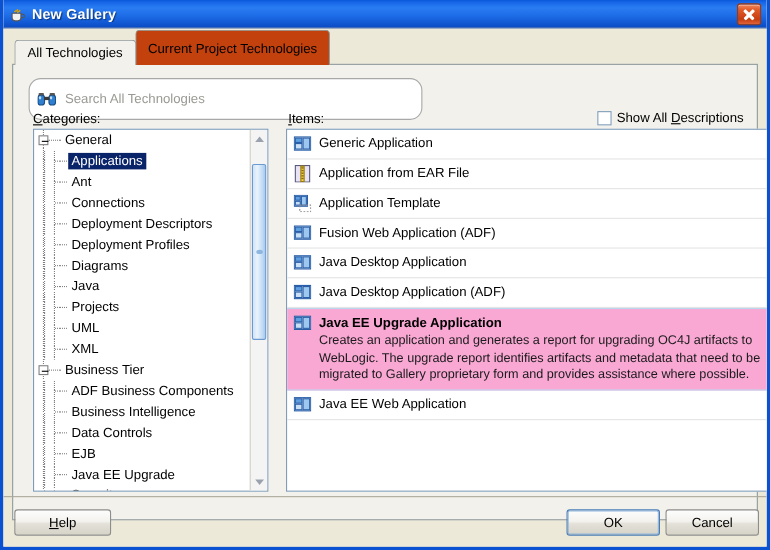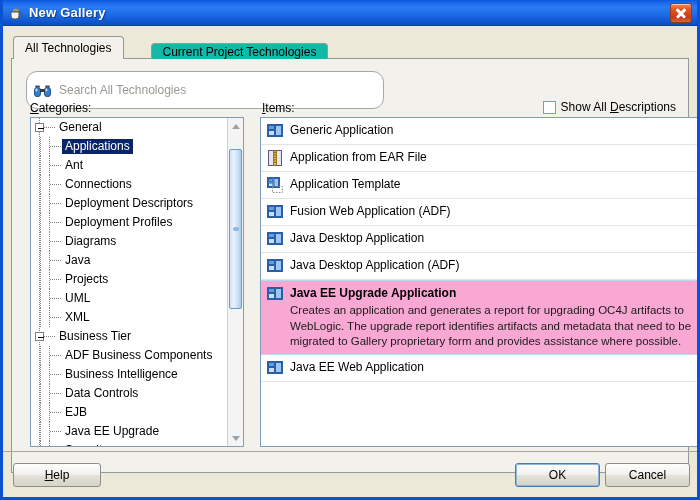--- a/index.html
+++ b/index.html
@@ -74,21 +74,20 @@
     background: #ece9d8;
     padding: 0;
   }
 
   
   .tabstrip {
     position: absolute; left: 10px; top: 11px;
     height: 22px;
     display: flex; align-items: flex-end;
     z-index: 4;
-    gap: 28px;
   }
   .tab {
     height: 21px;
     padding: 0 11px;
     display: flex; align-items: center;
     font-size: 12px;
     color: #000;
     border: 1px solid #919b9c;
     border-bottom: none;
     border-radius: 4px 4px 0 0;
@@ -97,21 +96,21 @@
     cursor: default;
     white-space: nowrap;
   }
   .tab.active {
     background: #f2f1ec;
     height: 23px;
     border-color: #919b9c;
     position: relative;
     z-index: 3;
   }
-  .tab.inactive { background: #14b8a6; height: 16px; margin-top: 40px; }
+  .tab.inactive { background: #c2410c; height: 32px; margin-top: 40px; }
 
   
   .tabpage {
     position: absolute;
     left: 8px; top: 32px;
     width: 678px; height: 415px;
     background: #f2f1ec;
     border: 1px solid #919b9c;
   }
 

